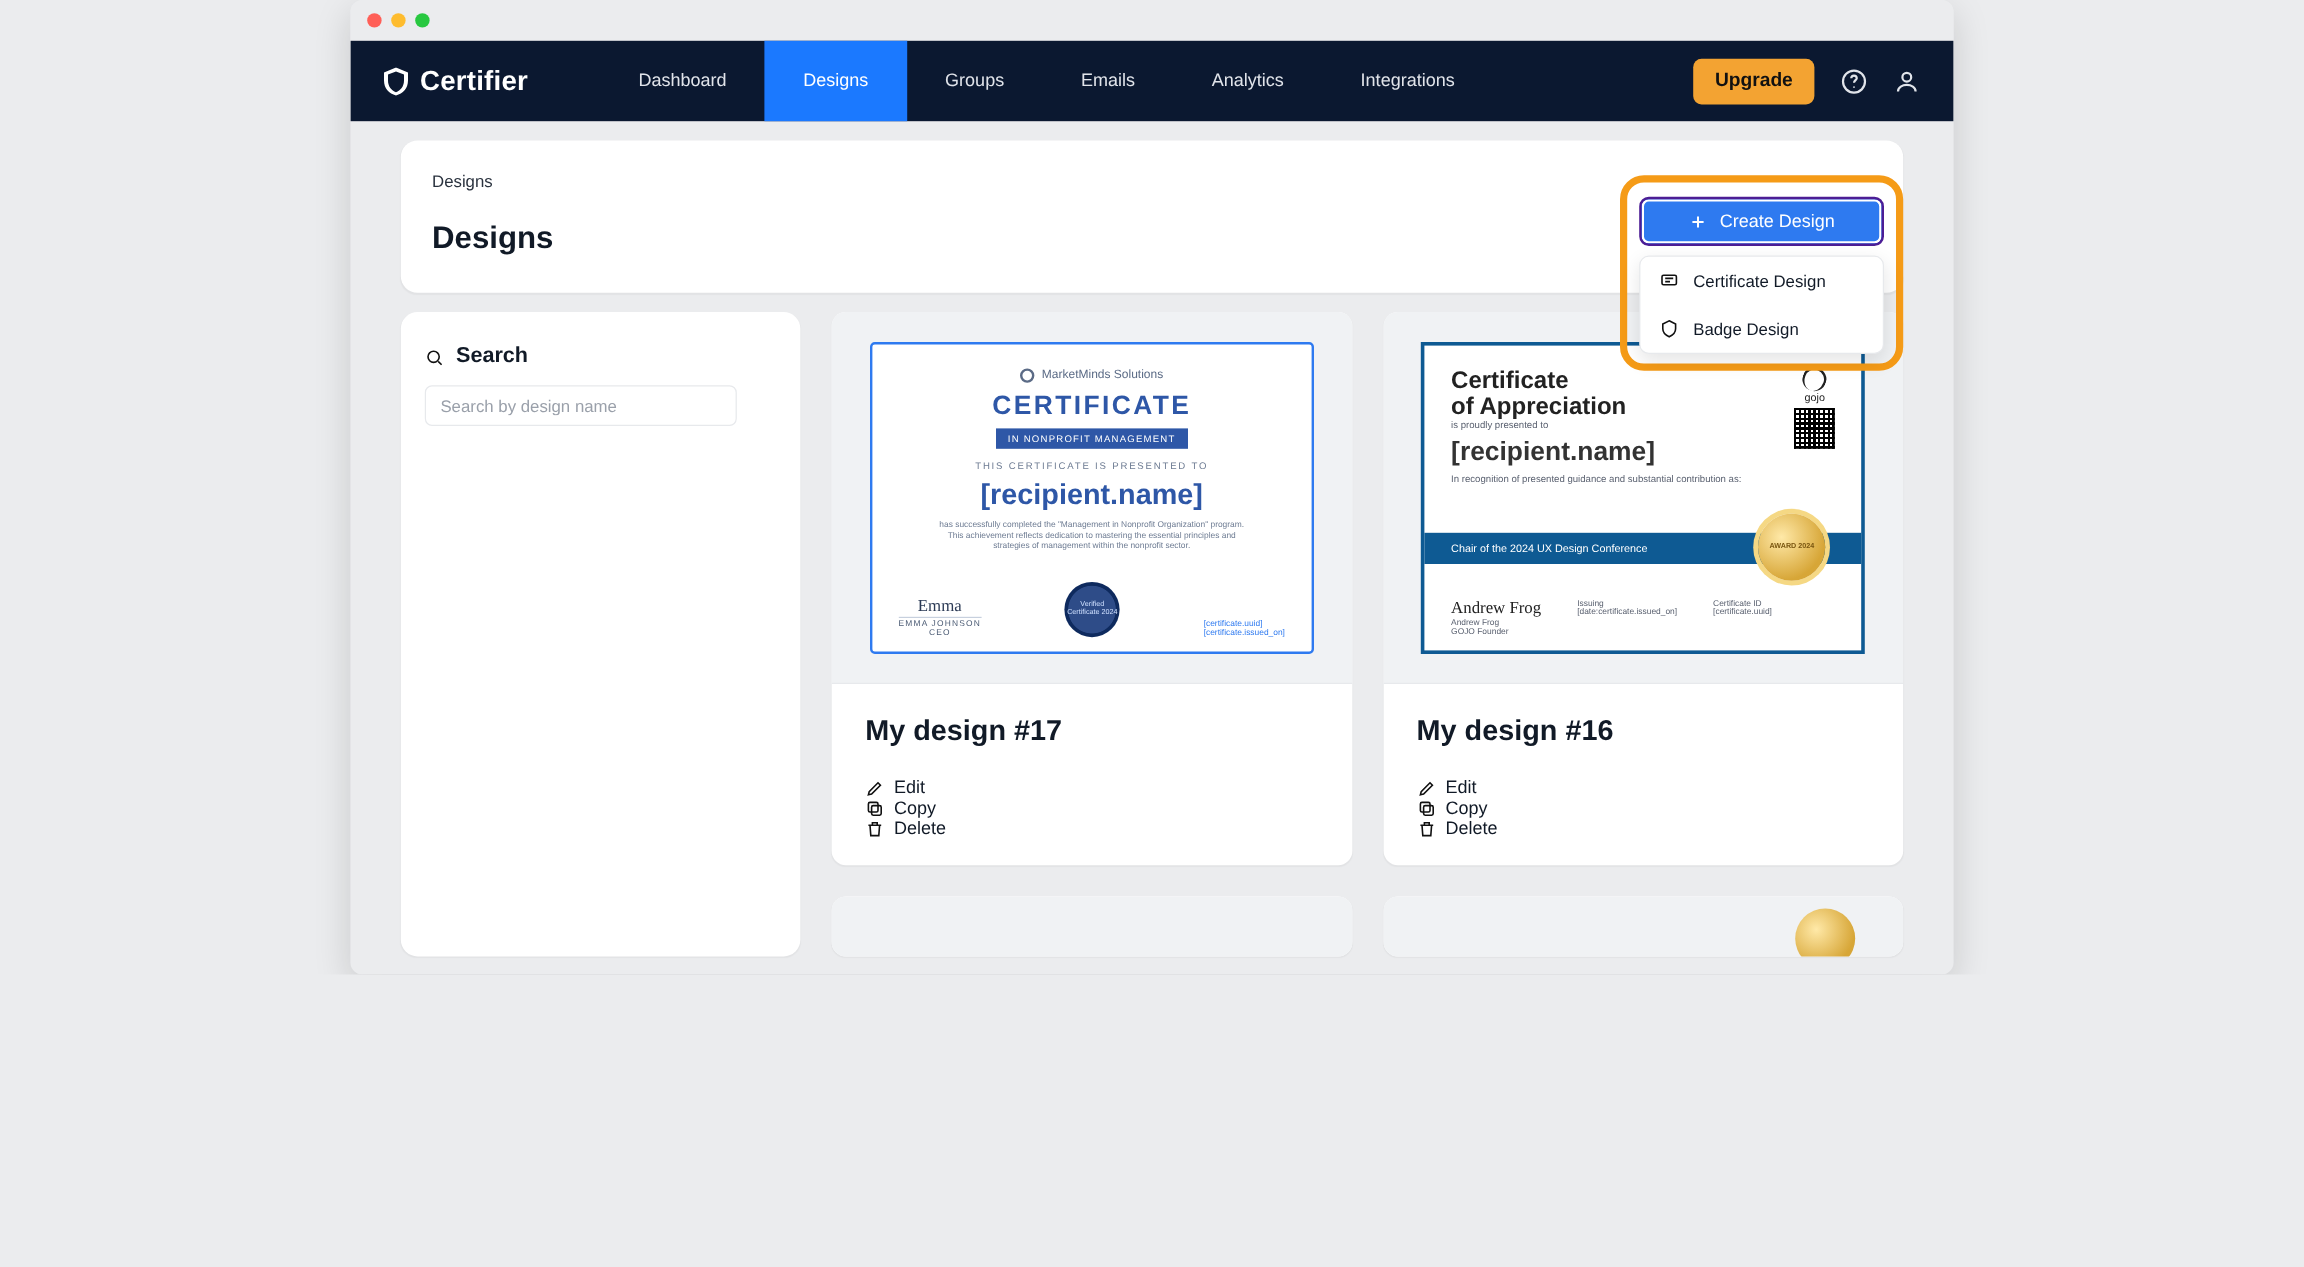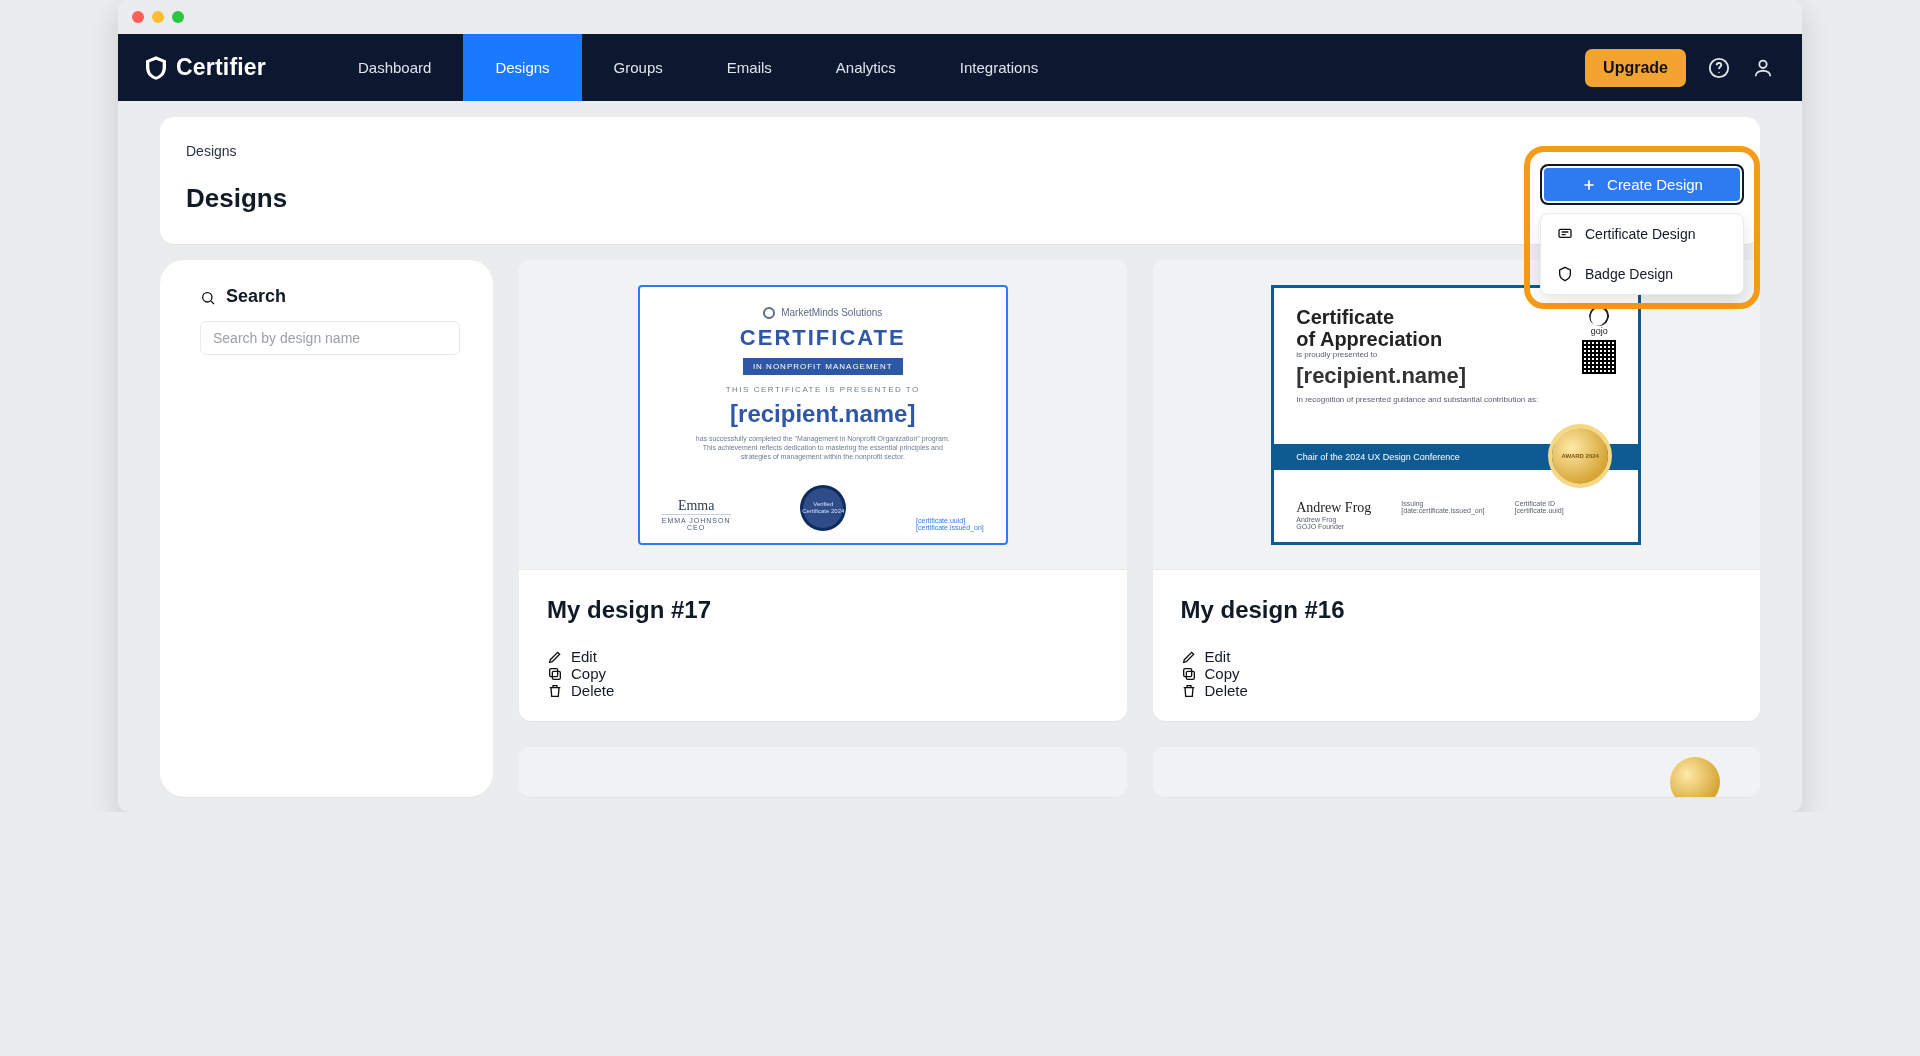--- a/index.html
+++ b/index.html
@@ -14,21 +14,21 @@
     --text-muted:#5a6271;
     --thumb-bg:#f0f2f4;
     --cert-blue:#2e57a7;
     --gojo-blue:#0e5a93;
     --gold:#e1b352;
     --highlight:#f59b17;
     font-family: "Segoe UI", Arial, sans-serif;
   }
   *{box-sizing:border-box;}
   body{margin:0;background:var(--bg-page);}
-  .mac-window{width:1684px;height:812px;margin:0 auto;border-radius:10px;overflow:hidden;box-shadow:0 10px 30px rgba(0,0,0,.15);background:var(--bg-page);position:relative;}
+  .mac-window{width:1336px;height:812px;margin:0 auto;border-radius:10px;overflow:hidden;box-shadow:0 10px 30px rgba(0,0,0,.15);background:var(--bg-page);position:relative;}
   .mac-titlebar{height:34px;display:flex;align-items:center;padding:0 14px;gap:8px;background:var(--bg-page);}
   .traffic{width:12px;height:12px;border-radius:50%;}
   .tr-red{background:#ff5f57;}
   .tr-yellow{background:#febc2e;}
   .tr-green{background:#28c840;}
 
   .navbar{height:67px;background:var(--bg-navbar);display:flex;align-items:center;padding:0 28px;color:#fff;}
   .logo{display:flex;align-items:center;gap:10px;font-weight:700;font-size:23px;letter-spacing:.2px;margin-right:60px;}
   .logo-mark{width:20px;height:24px;display:inline-flex;align-items:center;justify-content:center;}
   .logo-mark svg{display:block;}
@@ -39,21 +39,21 @@
   .upgrade-btn{background:var(--accent-orange);color:#111;font-weight:600;border:none;border-radius:7px;padding:10px 18px;font-size:16px;cursor:pointer;}
   .nav-icon{margin-left:22px;cursor:pointer;color:#e1e4ea;display:flex;}
 
   .content{padding:16px 42px 0 42px;}
 
   .header-card{background:var(--card-bg);border-radius:14px;padding:26px 26px 30px 26px;display:flex;flex-direction:column;gap:24px;box-shadow:0 1px 1px rgba(0,0,0,.04);position:relative;}
   .breadcrumb{font-size:14px;color:#2a323e;}
   .page-title{font-size:26px;font-weight:700;color:var(--text-dark);margin:0;}
 
   .body-row{display:flex;gap:26px;margin-top:16px;}
-  .sidebar{width:333px;background:var(--card-bg);border-radius:24px;padding:26px 40px;box-shadow:0 1px 1px rgba(0,0,0,.04);}
+  .sidebar{width:333px;background:var(--card-bg);border-radius:14px;padding:26px 20px;box-shadow:0 1px 1px rgba(0,0,0,.04);}
   .search-label{display:flex;align-items:center;gap:10px;font-size:18px;font-weight:600;color:var(--text-dark);margin-bottom:14px;}
   .search-input{width:260px;height:34px;border:1px solid var(--card-border);border-radius:6px;padding:0 12px;font-size:14px;color:#6b7280;background:#fff;}
   .search-input::placeholder{color:#9aa0aa;}
 
   .grid{flex:1;display:grid;grid-template-columns:1fr 1fr;gap:26px;align-content:start;}
   .design-card{background:var(--card-bg);border-radius:12px;box-shadow:0 1px 1px rgba(0,0,0,.04);overflow:hidden;}
   .thumb{background:var(--thumb-bg);height:310px;display:flex;align-items:center;justify-content:center;border-bottom:1px solid var(--card-border);}
   .card-title{padding:26px 28px 20px 28px;font-size:24px;font-weight:700;color:var(--text-dark);}
   .card-actions{display:flex;justify-content:space-between;padding:4px 28px 22px 28px;color:var(--text-dark);font-size:15px;flex-direction:column;}
   .action{display:flex;align-items:center;gap:8px;cursor:pointer;}
@@ -87,21 +87,21 @@
   .cert2 .qr{width:34px;height:34px;background:repeating-linear-gradient(0deg,#000 0 2px,#fff 2px 4px),repeating-linear-gradient(90deg,#000 0 2px,#fff 2px 4px);background-blend-mode:multiply;margin-top:4px;}
   .cert2 .gojo{display:flex;flex-direction:column;align-items:center;font-size:9px;color:#222;}
   .cert2 .gojo .mark{width:20px;height:20px;border:2px solid #222;border-radius:50%;border-bottom:none;transform:rotate(20deg);}
 
   .peek-card{background:var(--card-bg);border-radius:12px;box-shadow:0 1px 1px rgba(0,0,0,.04);height:50px;overflow:hidden;position:relative;}
   .peek-card .thumb{height:200px;border:none;}
   .peek-card .medal-only{position:absolute;right:40px;top:10px;width:50px;height:50px;border-radius:50%;background:radial-gradient(circle at 35% 35%, #ffe9a8, #d7a637 70%);}
 
   
   .highlight-box{position:absolute;top:146px;right:42px;width:236px;border:6px solid var(--highlight);border-radius:20px;padding:12px 10px 8px 10px;z-index:50;}
-  .create-btn{display:flex;align-items:center;gap:10px;background:var(--accent-blue);color:#fff;border:2px solid #0f172a;border-radius:8px;padding:10px 18px;font-size:15px;font-weight:500;cursor:pointer;box-shadow:inset 0 0 0 2px #fff;justify-content:center;width:100%;}
+  .create-btn{display:flex;align-items:center;gap:10px;background:var(--accent-blue);color:#fff;border:2px solid #4c1d95;border-radius:8px;padding:10px 18px;font-size:15px;font-weight:500;cursor:pointer;box-shadow:inset 0 0 0 2px #fff;justify-content:center;width:100%;}
   .dropdown{margin-top:8px;background:#fff;border:1px solid var(--card-border);border-radius:8px;overflow:hidden;box-shadow:0 6px 16px rgba(0,0,0,.1);}
   .dropdown-item{display:flex;align-items:center;gap:12px;padding:12px 16px;font-size:14px;color:var(--text-dark);cursor:pointer;}
 
   .ico{width:16px;height:16px;display:inline-flex;}
 </style>
 </head>
 <body>
 
 <div class="mac-window">
   <div class="mac-titlebar">

